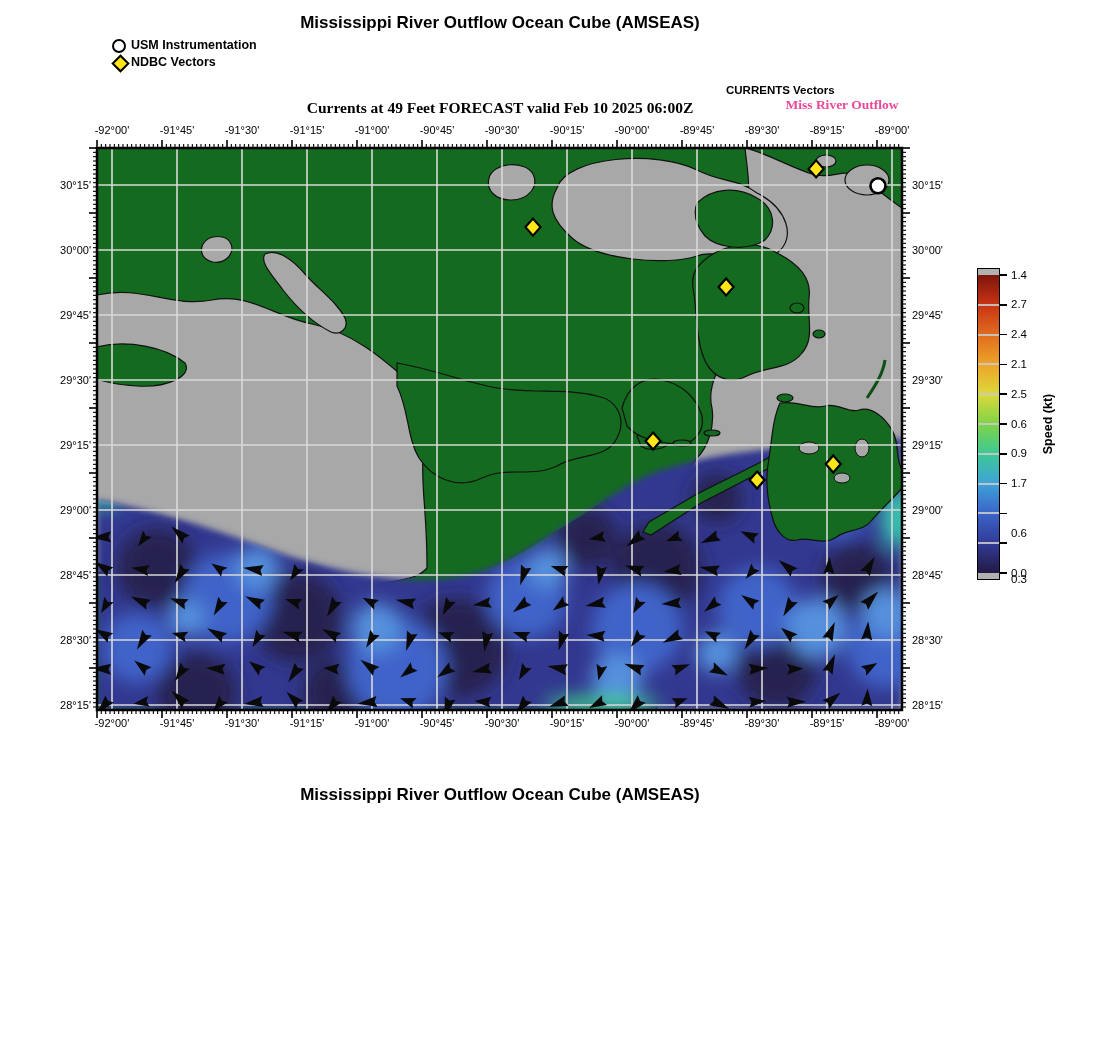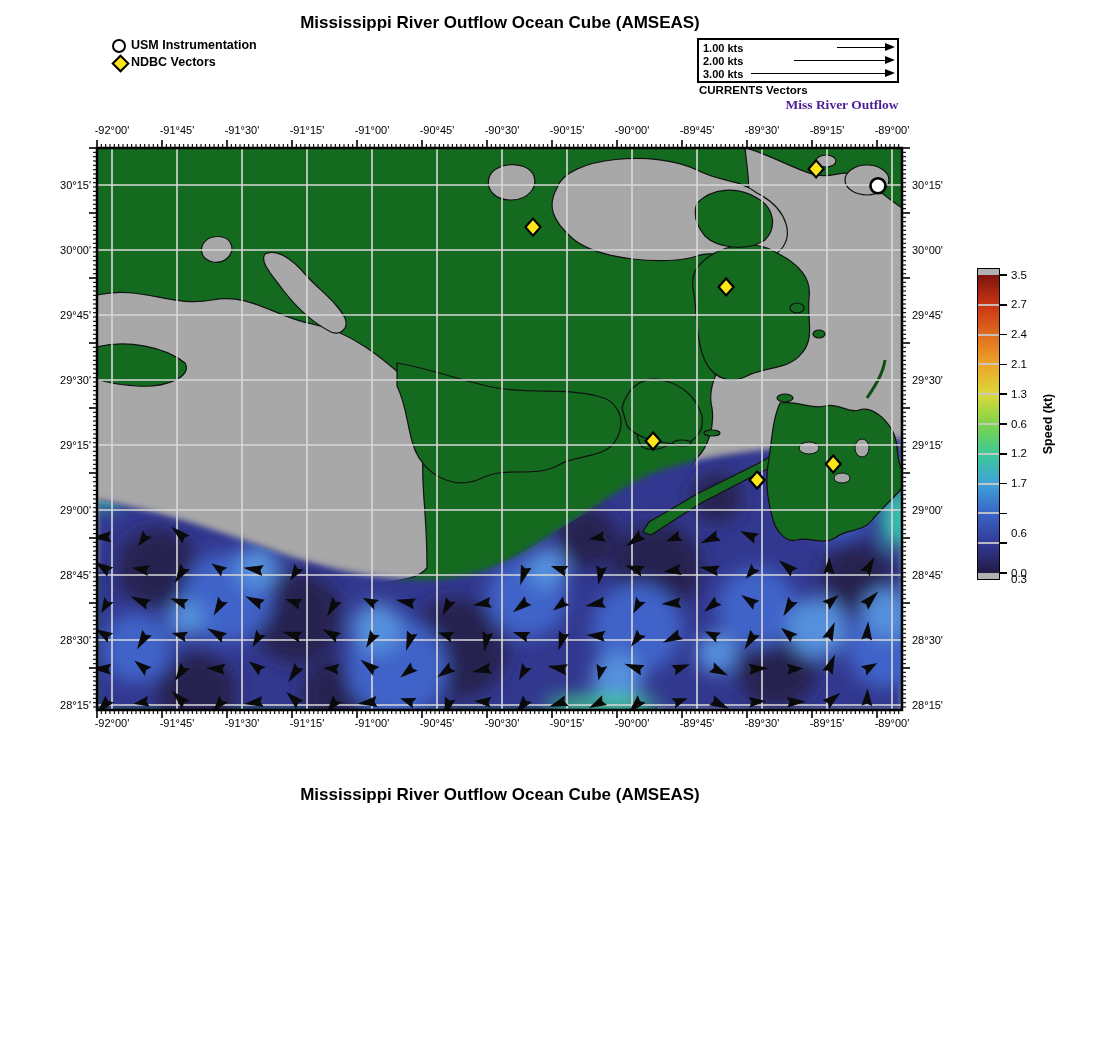--- a/index.html
+++ b/index.html
@@ -16,23 +16,23 @@
   .leg-label{font-size:12.5px;font-weight:bold;height:14px;line-height:14px;color:#000;}
   
   #veclegend{left:697px;top:38px;width:202px;height:45px;border:2px solid #000;background:#fff;
              display:flex;flex-direction:column;justify-content:space-around;padding:1px 0;box-sizing:border-box;}
   .vl-row{display:flex;align-items:center;height:13px;}
   .vl-label{font-size:11px;font-weight:bold;padding-left:4px;width:55px;color:#000;}
   .vl-linebox{position:relative;flex:1;height:13px;}
   .vl-line{position:absolute;right:10px;top:6px;border-top:1.5px solid #000;}
   .vl-head{position:absolute;right:2px;top:2px;width:0;height:0;
            border-left:10px solid #000;border-top:4.5px solid transparent;border-bottom:4.5px solid transparent;}
-  .vl-caption{left:699px;top:84px;font-size:11.5px;font-weight:bold;color:#000;}
+  .vl-caption{left:726px;top:84px;font-size:11.5px;font-weight:bold;color:#000;}
   .vl-region{left:772px;top:97px;width:140px;text-align:center;font-size:13.5px;font-weight:bold;
-             font-family:"Liberation Serif","DejaVu Serif",serif;color:#4c1d95;}
+             font-family:"Liberation Serif","DejaVu Serif",serif;color:#ec4899;}
   
   .xt{position:absolute;width:70px;margin-left:-35px;text-align:center;font-size:11px;color:#000;}
   .yt{position:absolute;width:58px;height:14px;line-height:14px;font-size:11px;color:#000;}
   .yt.left{text-align:right;}
   .yt.right{text-align:left;}
   
   #cb-grad{left:978px;top:275px;width:21px;height:298px;}
   .cb-cap{left:978px;width:21px;height:6px;background:#b2b2b2;}
   #cb-frame{left:977px;top:268px;width:23px;height:312px;border:1.2px solid #000;box-sizing:border-box;}
   .cb-line{position:absolute;left:978px;width:21px;height:2px;background:#c9c9c9;opacity:.9;}
@@ -40,49 +40,27 @@
   .cb-num{position:absolute;left:1011px;width:40px;height:13px;line-height:13px;font-size:11.5px;color:#000;}
   .cb-label{left:1048px;top:424px;transform:translate(-50%,-50%) rotate(-90deg);
             font-size:12.5px;font-weight:bold;white-space:nowrap;color:#000;}
 </style>
 </head>
 <body>
 
 <div id="page">
 
   <div class="abs title">Mississippi River Outflow Ocean Cube (AMSEAS)</div>
+  <div class="abs subtitle">Currents at 49 Feet FORECAST valid Feb 10 2025 06:00Z</div>
 
   <div class="abs leg-circle"></div>
   <div class="abs leg-label" style="left:131px;top:38px;">USM Instrumentation</div>
   <div class="abs leg-diamond"></div>
   <div class="abs leg-label" style="left:131px;top:55px;">NDBC Vectors</div>
 
-  <div class="abs" id="veclegend">
-      <div class="vl-row">
-        <div class="vl-label">1.00 kts</div>
-        <div class="vl-linebox">
-          <div class="vl-line" style="width: 50px;"></div>
-          <div class="vl-head"></div>
-        </div>
-      </div>
-      <div class="vl-row">
-        <div class="vl-label">2.00 kts</div>
-        <div class="vl-linebox">
-          <div class="vl-line" style="width: 93px;"></div>
-          <div class="vl-head"></div>
-        </div>
-      </div>
-      <div class="vl-row">
-        <div class="vl-label">3.00 kts</div>
-        <div class="vl-linebox">
-          <div class="vl-line" style="width: 136px;"></div>
-          <div class="vl-head"></div>
-        </div>
-      </div>
-    </div>
   <div class="abs vl-caption">CURRENTS Vectors</div>
   <div class="abs vl-region">Miss River Outflow</div>
 
   <svg id="map-svg" class="abs" style="left:97px;top:148px;overflow:visible;" width="805" height="562" viewBox="0 0 805 562">
     <defs>
       <clipPath id="mclip">
           <rect x="0" y="0" width="805" height="562"></rect>
         </clipPath>
       <clipPath id="wclip">
         <path d="M0,352 C60,362 120,382 180,404 C240,424 300,436 352,430 C404,424 434,398 474,374 C509,352 534,332 564,322 C604,309 654,302 704,298 C744,295 779,292 805,290 L805,562 L0,562 Z"></path>
@@ -1039,35 +1017,35 @@
       <div class="cb-dash" style="top: 542.45px;"></div>
       <div class="cb-num" style="top: 536.7px; margin-top: 36px;">0.3</div>
       <div class="cb-line" style="top: 512.4px;"></div>
       <div class="cb-dash" style="top: 512.65px;"></div>
       <div class="cb-num" style="top: 527px;">0.6</div>
       <div class="cb-line" style="top: 482.6px;"></div>
       <div class="cb-dash" style="top: 482.85px;"></div>
       <div class="cb-num" style="top: 477.1px;">1.7</div>
       <div class="cb-line" style="top: 452.8px;"></div>
       <div class="cb-dash" style="top: 453.05px;"></div>
-      <div class="cb-num" style="top: 447.3px;">1.2</div>
+      <div class="cb-num" style="top: 447.3px;">0.9</div>
       <div class="cb-line" style="top: 423px;"></div>
       <div class="cb-dash" style="top: 423.25px;"></div>
       <div class="cb-num" style="top: 417.5px;">0.6</div>
       <div class="cb-line" style="top: 393.2px;"></div>
       <div class="cb-dash" style="top: 393.45px;"></div>
-      <div class="cb-num" style="top: 387.7px;">1.3</div>
+      <div class="cb-num" style="top: 387.7px;">2.5</div>
       <div class="cb-line" style="top: 363.4px;"></div>
       <div class="cb-dash" style="top: 363.65px;"></div>
       <div class="cb-num" style="top: 357.9px;">2.1</div>
       <div class="cb-line" style="top: 333.6px;"></div>
       <div class="cb-dash" style="top: 333.85px;"></div>
       <div class="cb-num" style="top: 328.1px;">2.4</div>
       <div class="cb-line" style="top: 303.8px;"></div>
       <div class="cb-dash" style="top: 304.05px;"></div>
       <div class="cb-num" style="top: 298.3px;">2.7</div>
       <div class="cb-dash" style="top: 274.25px;"></div>
-      <div class="cb-num" style="top: 268.5px;">3.5</div>
+      <div class="cb-num" style="top: 268.5px;">1.4</div>
     </div>
   <div class="abs cb-label">Speed (kt)</div>
 
   <div class="abs footer-title">Mississippi River Outflow Ocean Cube (AMSEAS)</div>
 </div>
 
 </body></html>

